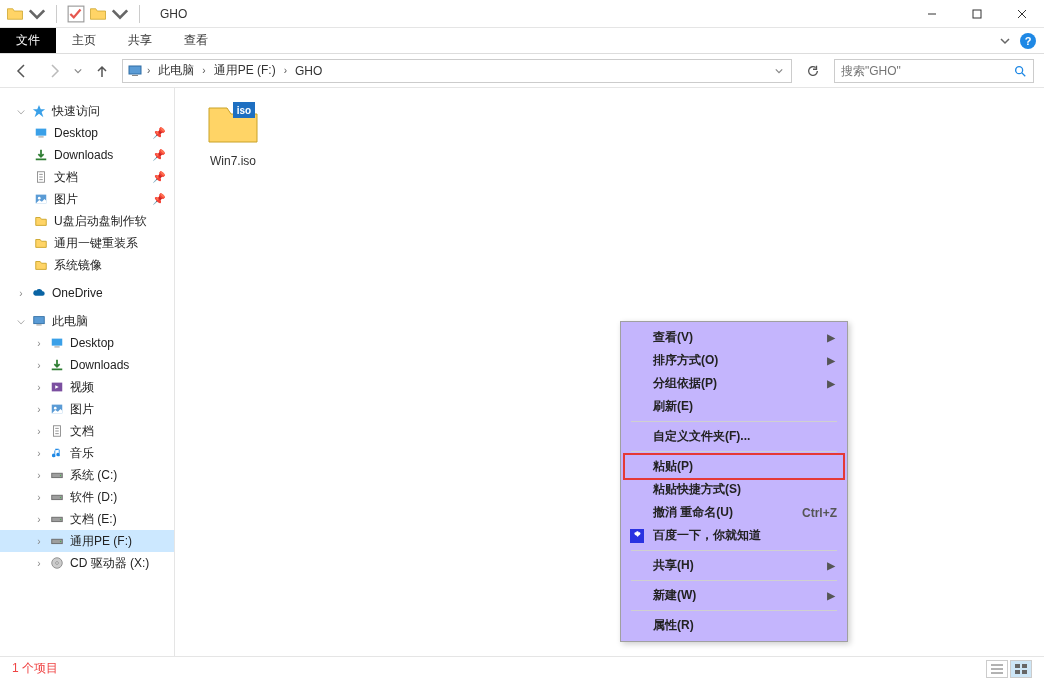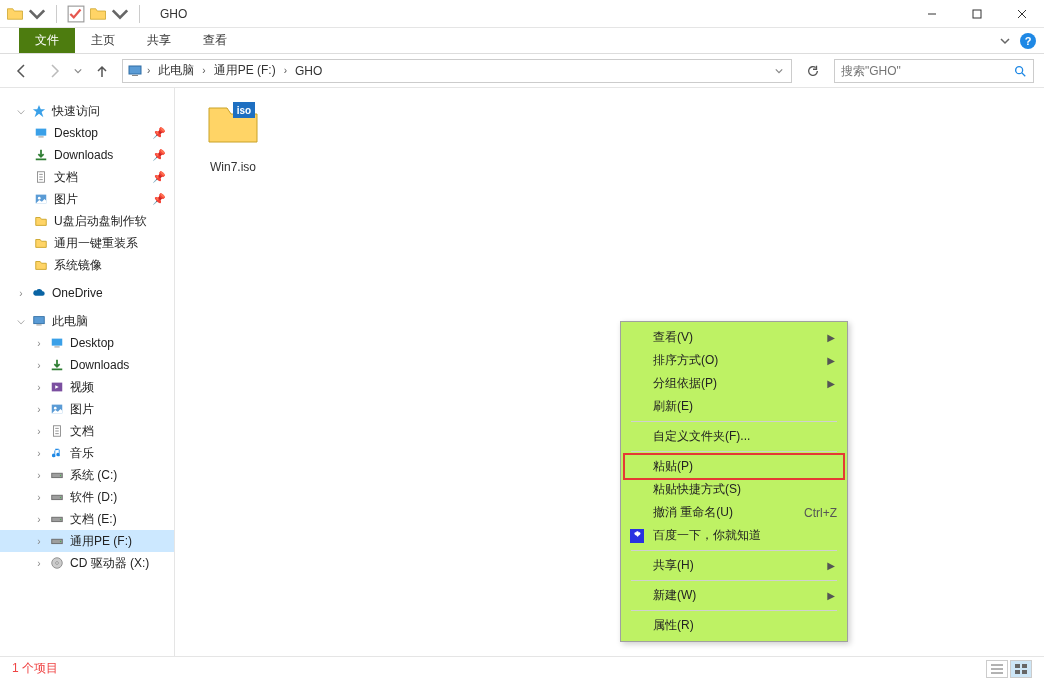--- a/index.html
+++ b/index.html
@@ -9,21 +9,21 @@
 .titlebar .qat { display: flex; align-items: center; gap: 4px; padding: 0 6px; }
 .titlebar .qat svg { width: 18px; height: 18px; }
 .title-sep { width: 1px; height: 18px; background: #ccc; margin: 0 6px; }
 .window-title { flex: 0 0 auto; padding-left: 8px; font-size: 12px; color: #333; }
 .spacer { flex: 1; }
 .winbtn { width: 45px; height: 28px; display: flex; align-items: center; justify-content: center; }
 .winbtn svg { width: 10px; height: 10px; }
 
 .ribbon { height: 26px; display: flex; align-items: stretch; border-bottom: 1px solid #ddd; }
 .tab { padding: 0 16px; display: flex; align-items: center; font-size: 12px; color: #333; }
-.tab.file { background: #4d7c0f; color: #fff; margin-left: 19px; }
+.tab.file { background: #000000; color: #fff; }
 .ribbon-right { display: flex; align-items: center; padding: 0 8px; gap: 10px; }
 .help-circle { width: 16px; height: 16px; border-radius: 50%; background: #1e88e5; color: #fff; display: flex; align-items: center; justify-content: center; font-size: 11px; font-weight: bold; }
 
 .addrbar { height: 34px; display: flex; align-items: center; gap: 8px; padding: 0 10px; border-bottom: 1px solid #e5e5e5; }
 .navbtn { width: 24px; height: 24px; display: flex; align-items: center; justify-content: center; color: #555; }
 .navbtn.disabled { color: #bbb; }
 .breadcrumb { flex: 1; height: 24px; border: 1px solid #ccc; display: flex; align-items: center; padding: 0 4px; gap: 2px; }
 .crumb { padding: 0 4px; font-size: 12px; color: #333; }
 .crumb-sep { font-size: 10px; color: #555; padding: 0 2px; }
 .addr-right { display: flex; align-items: center; gap: 4px; padding-right: 4px; color: #666; }
@@ -36,31 +36,31 @@
 .sidebar { width: 175px; border-right: 1px solid #e5e5e5; overflow: hidden; padding-top: 12px; }
 .side-group { margin-bottom: 6px; }
 .side-item { display: flex; align-items: center; height: 22px; padding-left: 22px; gap: 6px; font-size: 12px; color: #222; white-space: nowrap; overflow: hidden; }
 .side-item.top { font-weight: normal; padding-left: 16px; }
 .side-item .exp { width: 10px; display: inline-flex; justify-content: center; color: #888; font-size: 10px; }
 .side-item.sel { background: #cce8ff; }
 .pin { margin-left: auto; margin-right: 8px; color: #888; font-size: 11px; }
 .side-item.indent { padding-left: 34px; }
 
 .content { flex: 1; position: relative; padding: 12px 18px; }
-.file-tile { width: 80px; display: flex; flex-direction: column; align-items: center; gap: 12px; }
+.file-tile { width: 80px; display: flex; flex-direction: column; align-items: center; gap: 6px; }
 .file-tile .icon { width: 56px; height: 48px; position: relative; }
 .file-tile .label { font-size: 12px; color: #333; text-align: center; word-break: break-all; }
 
 .statusbar { height: 24px; border-top: 1px solid #e5e5e5; display: flex; align-items: center; padding: 0 12px; font-size: 12px; color: #ef4444; }
 .statusbar .sb-right { display: flex; gap: 2px; }
 .view-toggle { width: 22px; height: 18px; border: 1px solid #ccc; display: flex; align-items: center; justify-content: center; }
 .view-toggle.active { background: #cde6f7; }
 
 
-.ctxmenu { position: absolute; left: 445px; top: 233px; width: 228px; background: #bef264; border: 1px solid #a0a0a0; padding: 4px 2px; box-shadow: 2px 2px 6px rgba(0,0,0,.2); }
+.ctxmenu { position: absolute; left: 445px; top: 233px; width: 228px; background: #c4b5fd; border: 1px solid #a0a0a0; padding: 4px 2px; box-shadow: 2px 2px 6px rgba(0,0,0,.2); font-weight: bold; }
 .ctx-item { height: 23px; display: flex; align-items: center; padding: 0 10px 0 30px; font-size: 12px; color: #222; position: relative; }
 .ctx-item .sub { position: absolute; right: 10px; font-size: 10px; color: #555; }
 .ctx-item .shortcut { position: absolute; right: 8px; font-size: 12px; color: #555; margin-left: 32px; }
 .ctx-sep { height: 1px; background: #d0d0d0; margin: 3px 8px; }
 .ctx-highlight { position: absolute; border: 2px solid #e53935; pointer-events: none; }
 .ctx-icon { position: absolute; left: 6px; width: 16px; height: 16px; display: flex; align-items: center; justify-content: center; }
 
 .ic { display: inline-flex; align-items: center; justify-content: center; }
 svg { display: block; }
 </style>

